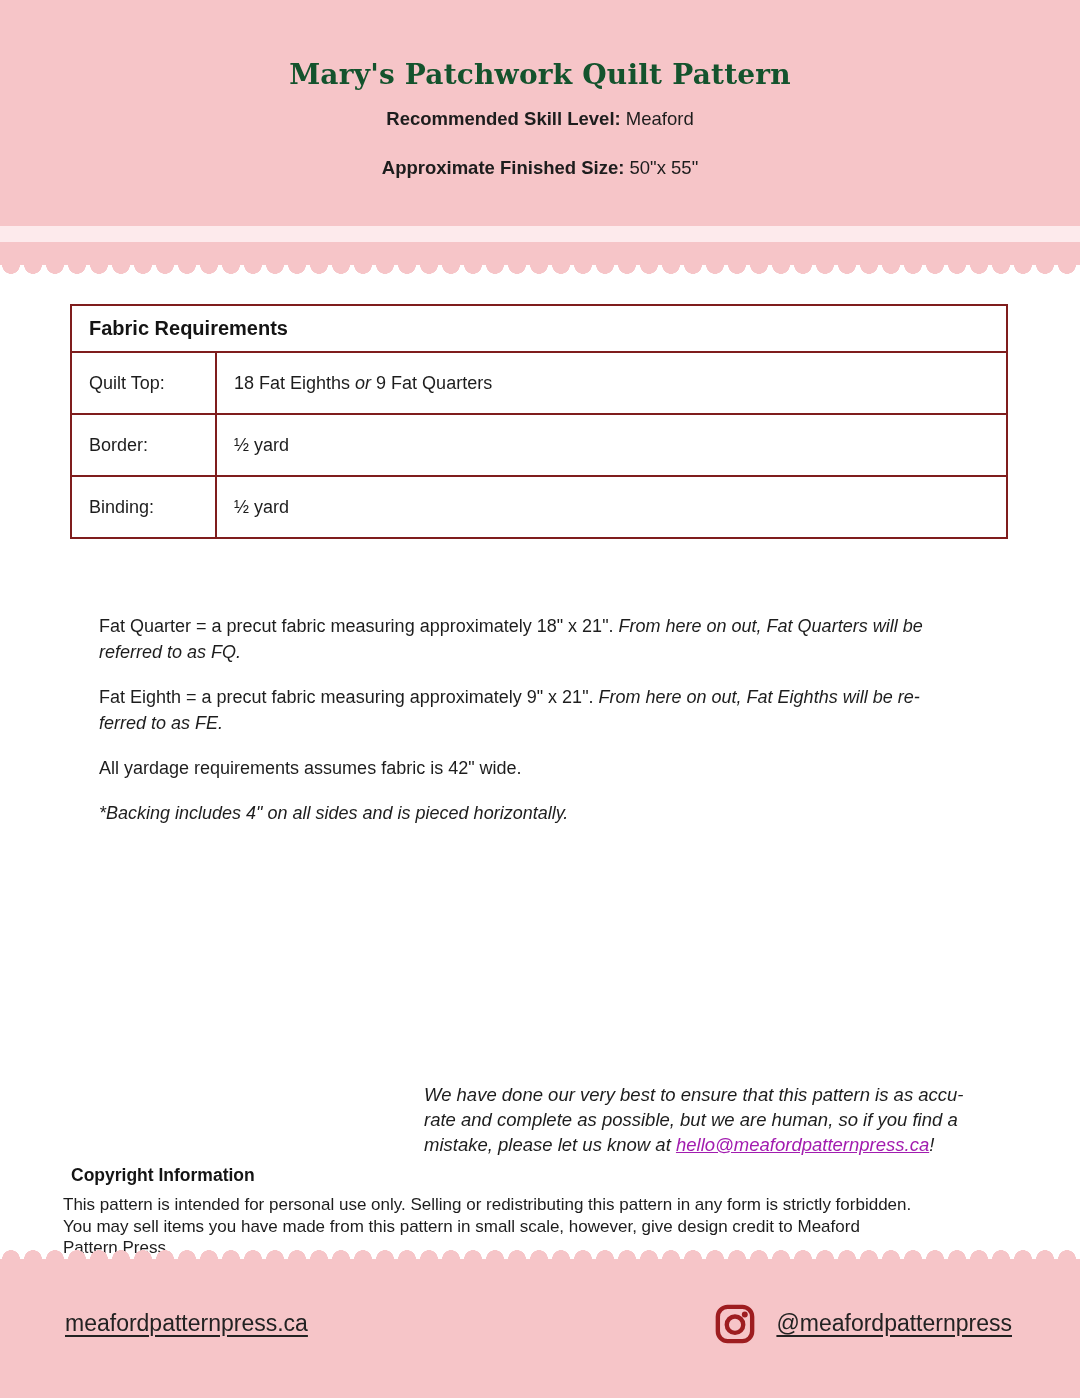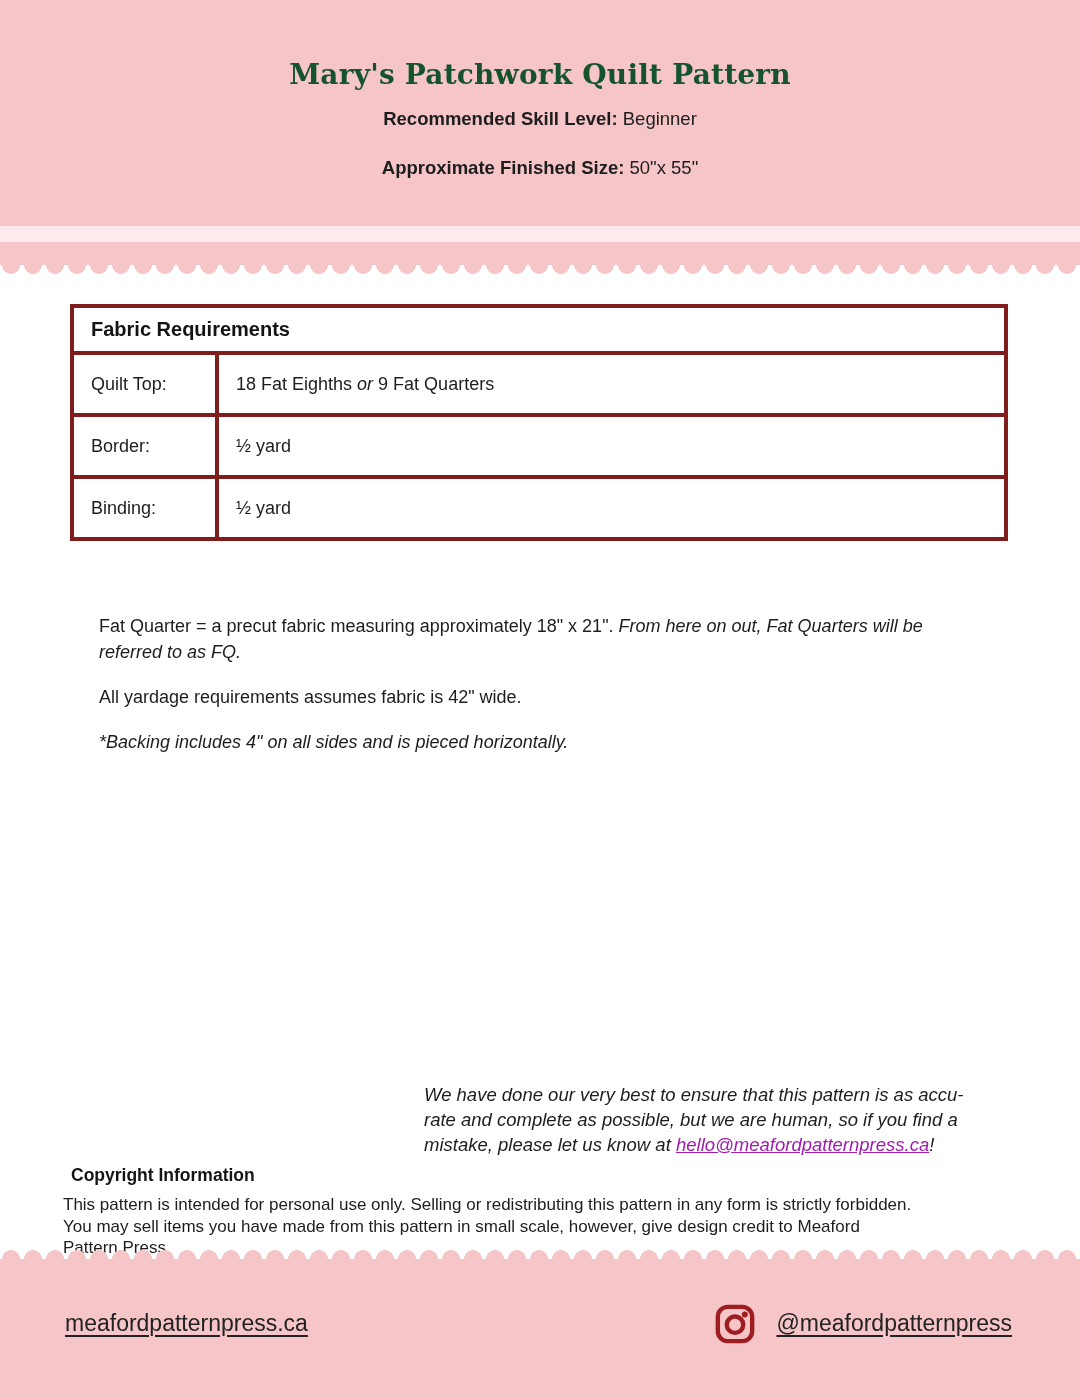--- a/index.html
+++ b/index.html
@@ -48,21 +48,21 @@
     background-image: radial-gradient(9px circle at 11px 12px, #f6c5c8 96%, rgba(246,197,200,0) 100%);
   }
 
   
   table.fabric-table {
     position: absolute; top: 304px; left: 70px;
     width: 938px; border-collapse: collapse;
     background: #ffffff;
   }
   .fabric-table td {
-    border: 4px solid #7f1d1d;
+    border: 2px solid #7f1d1d;
     padding: 0 16px 0 17px;
     font-size: 18px; color: #1d1d1d;
     vertical-align: middle;
   }
   .fabric-table tr.t-head td { height: 47px; font-size: 20px; font-weight: bold; color: #141414; }
   .fabric-table tr.t-row td { height: 62px; }
   .fabric-table td.lbl { width: 145px; }
   .fabric-table em { font-style: italic; }
 
   
@@ -108,21 +108,21 @@
   .ig-icon { width: 42px; height: 42px; display: inline-block; cursor: pointer; }
   .ig-icon svg { width: 100%; height: 100%; display: block; }
 </style>
 </head>
 <body>
 
 <div class="page">
 
   <header class="header">
     <h1>Mary's Patchwork Quilt Pattern</h1>
-    <p class="sub skill"><span class="b">Recommended Skill Level:</span><span> Beginner</span></p>
+    <p class="sub skill"><span class="b">Recommended Skill Level:</span><span> Meaford</span></p>
     <p class="sub size"><span class="b">Approximate Finished Size:</span><span> 50"x 55"</span></p>
   </header>
   <div class="band-light"></div>
   <div class="band-pink"></div>
   <div class="scallop scallop-down"></div>
 
   <table class="fabric-table">
     <tbody>
         <tr class="t-head">
       <td colspan="2">Fabric Requirements</td>
@@ -137,20 +137,21 @@
     </tr>
     <tr class="t-row">
       <td class="lbl">Binding:</td>
       <td class="val">½ yard</td>
     </tr>
   </tbody>
     </table>
 
   <section class="notes">
     <p><span>Fat Quarter = a precut fabric measuring approximately 18" x 21". </span><em>From here on out, Fat Quarters will be</em><br><em>referred to as FQ.</em></p>
+    <p><span>Fat Eighth = a precut fabric measuring approximately 9" x 21". </span><em>From here on out, Fat Eighths will be re-</em><br><em>ferred to as FE.</em></p>
     <p>All yardage requirements assumes fabric is 42" wide.</p>
     <p class="it">*Backing includes 4" on all sides and is pieced horizontally.</p>
   </section>
 
   <aside class="accuracy-note">
     <span>We have done our very best to ensure that this pattern is as accu-</span><br>
     <span>rate and complete as possible, but we are human, so if you find a</span><br>
     <span>mistake, please let us know at </span><a class="email-link" href="#">hello@meafordpatternpress.ca</a><span>!</span>
   </aside>
 

